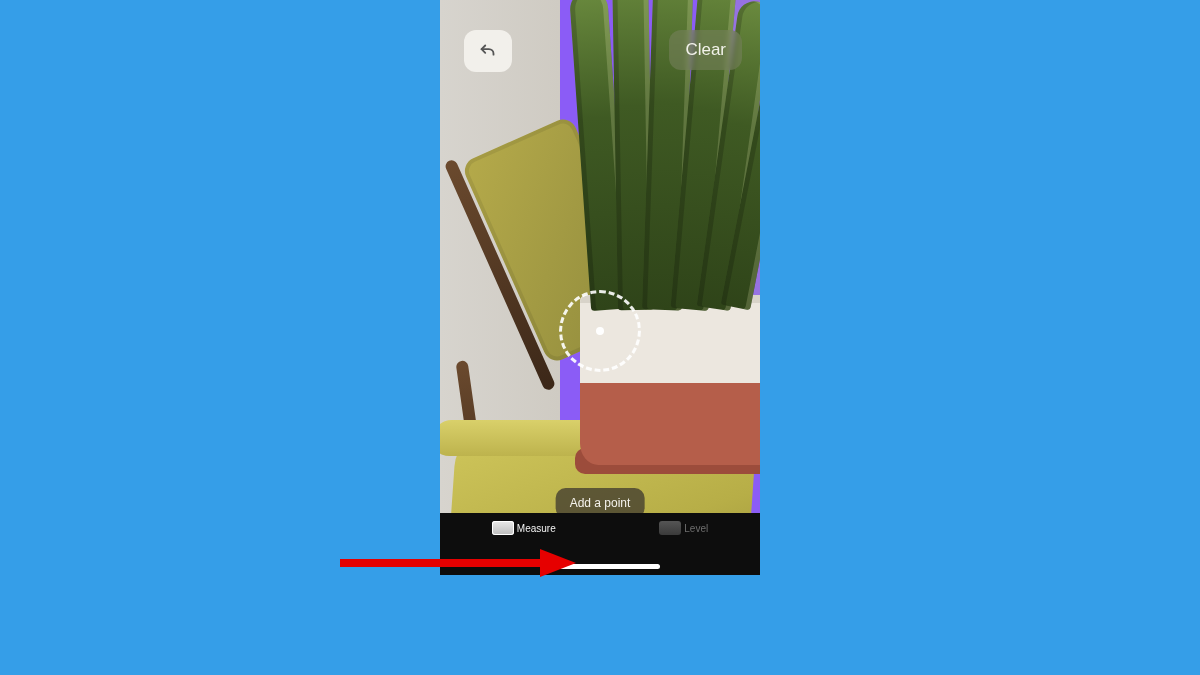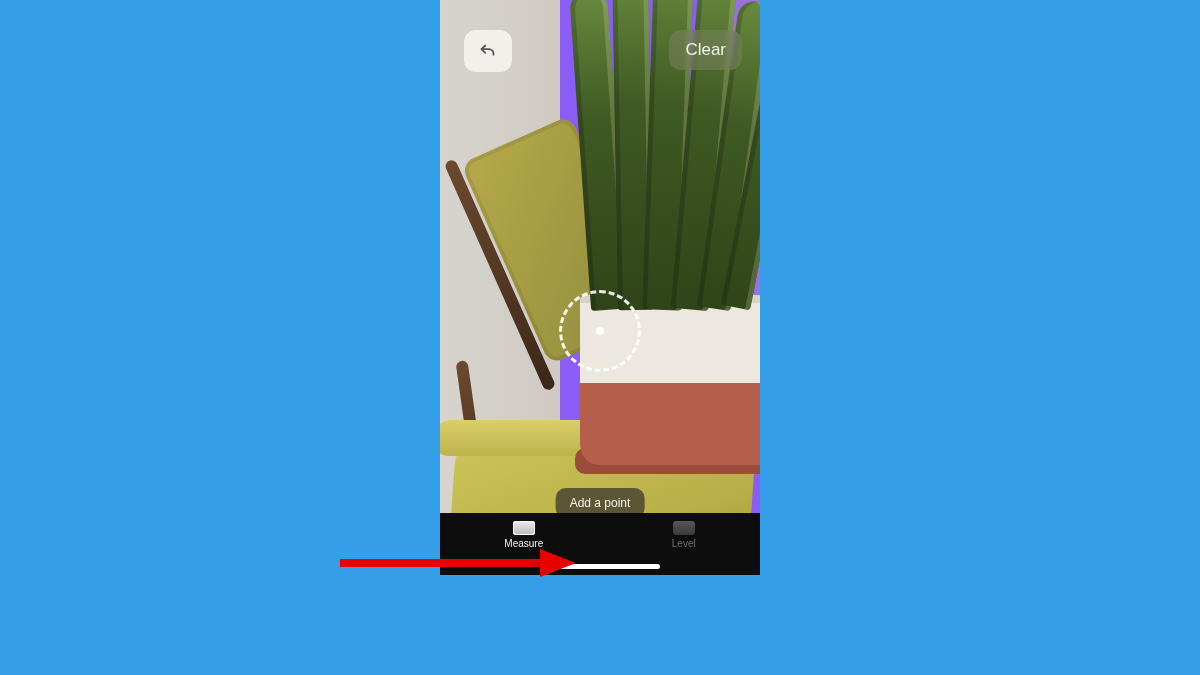--- a/index.html
+++ b/index.html
@@ -124,21 +124,21 @@
   }
   .snapbtn::after{
     content:"";position:absolute;inset:4px;border-radius:50%;
     background:rgba(255,255,255,.35);
   }
   .tabbar{
     position:absolute;left:0;right:0;bottom:0;height:62px;
     background:#0d0d0d;display:flex;align-items:flex-start;justify-content:space-around;
     padding-top:8px;
   }
-  .tab{display:flex;flex-direction:column;align-items:center;gap:3px;color:#6e6e6e;font-size:10px;}
+  .tab{display:flex;flex-direction:row;align-items:center;gap:3px;color:#6e6e6e;font-size:10px;}
   .tab.active{color:#f1f1f1;}
   .tab .ticon{width:22px;height:14px;border-radius:3px;}
   .tab.active .ticon{background:linear-gradient(#e9e9e9,#bcbcbc);box-shadow:0 0 0 1px #fff inset;}
   .tab.inactive .ticon{background:linear-gradient(#555,#3a3a3a);}
   .homebar{
     position:absolute;left:50%;bottom:6px;transform:translateX(-50%);
     width:120px;height:5px;border-radius:3px;background:#fff;
   }
 
   

